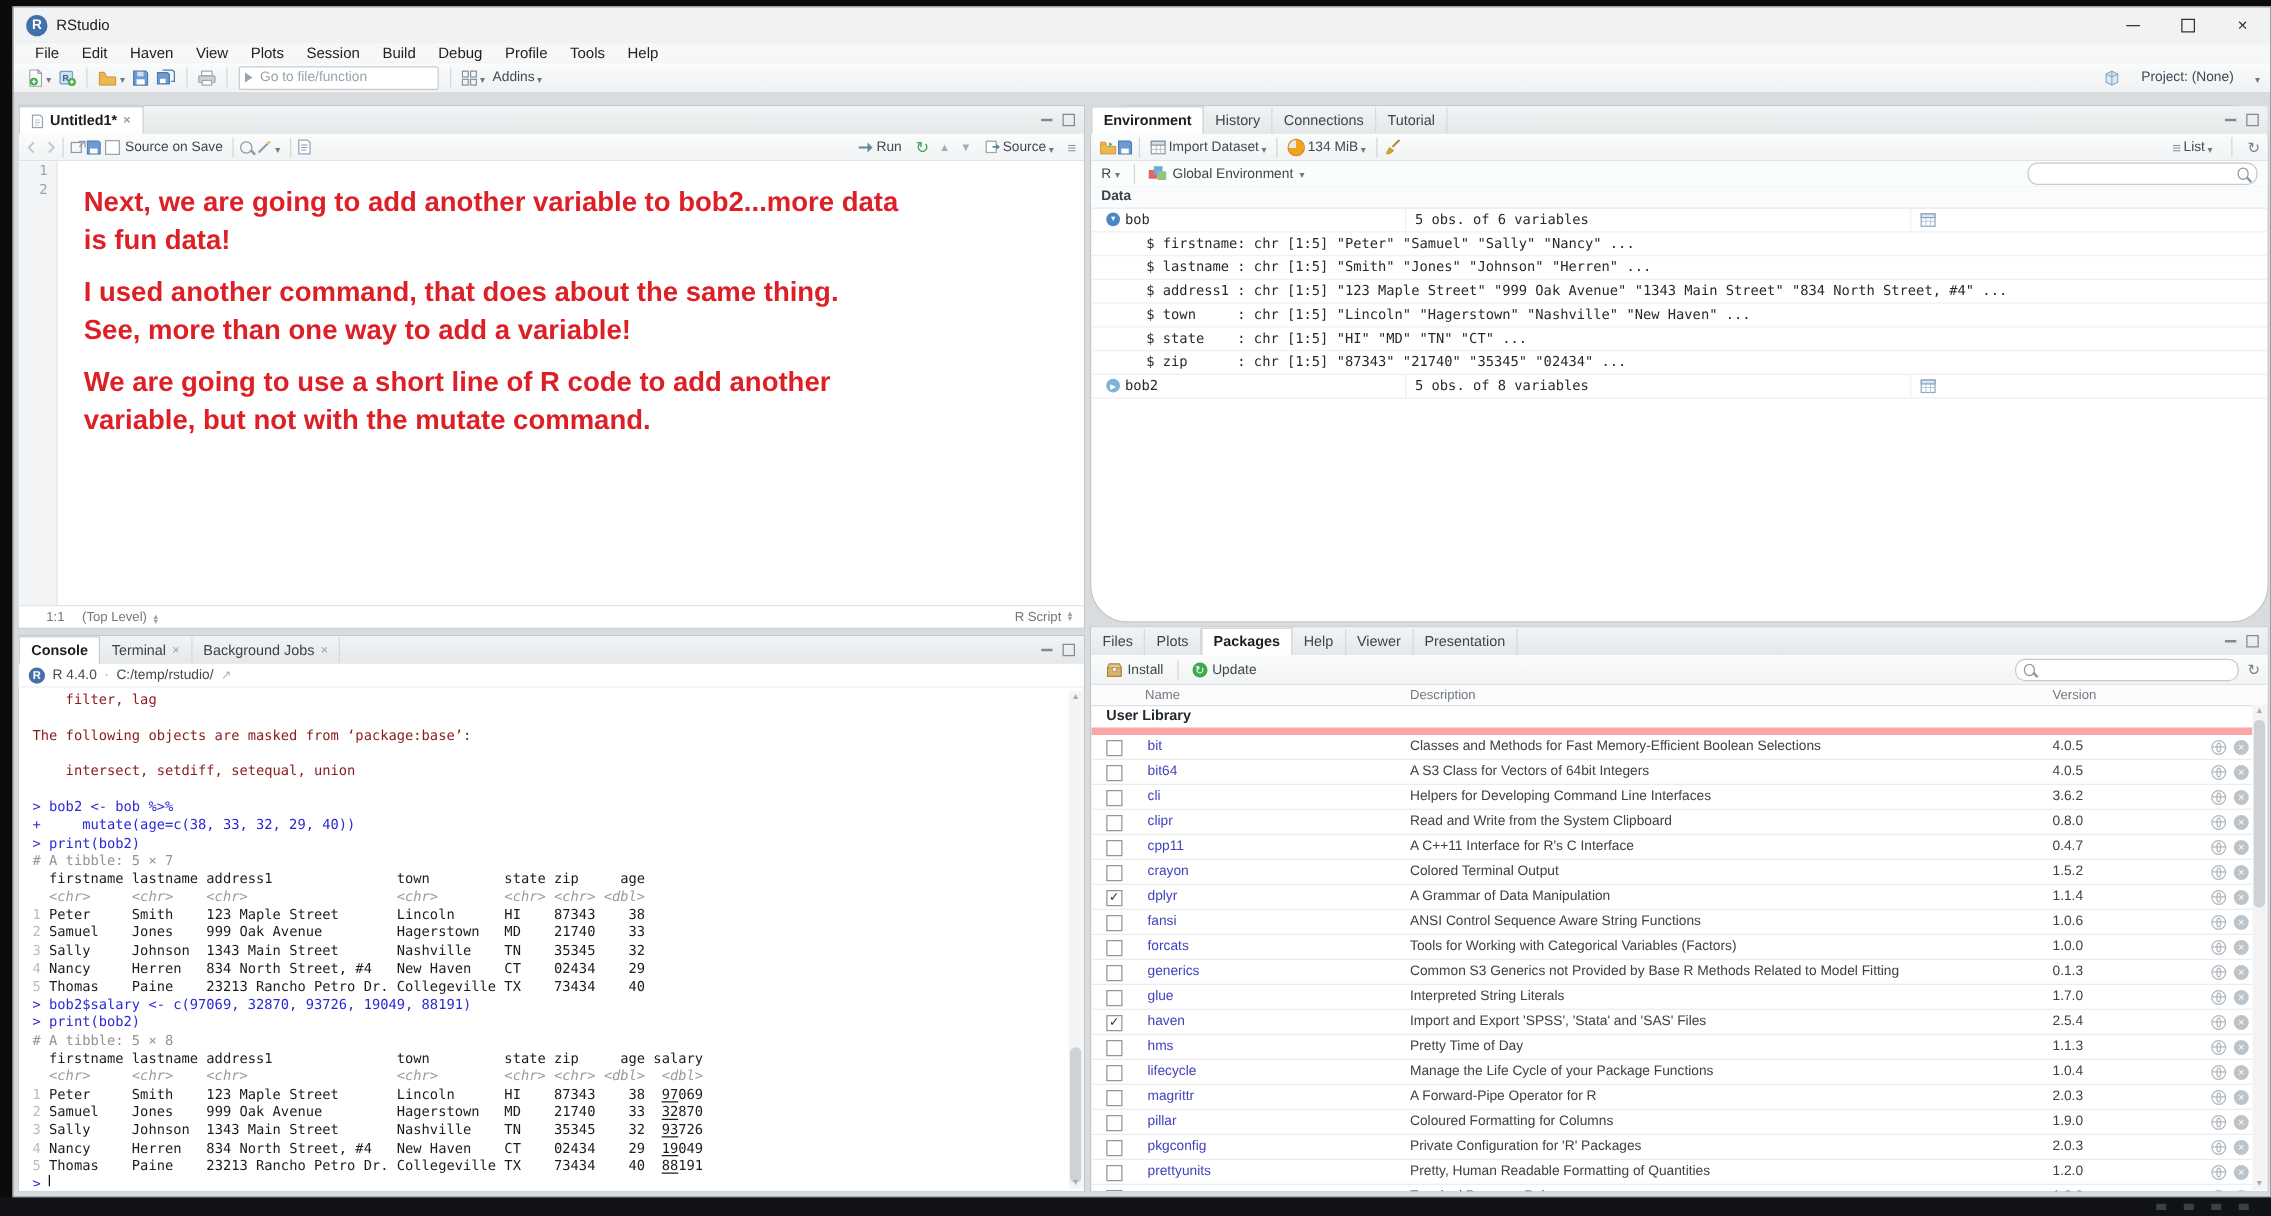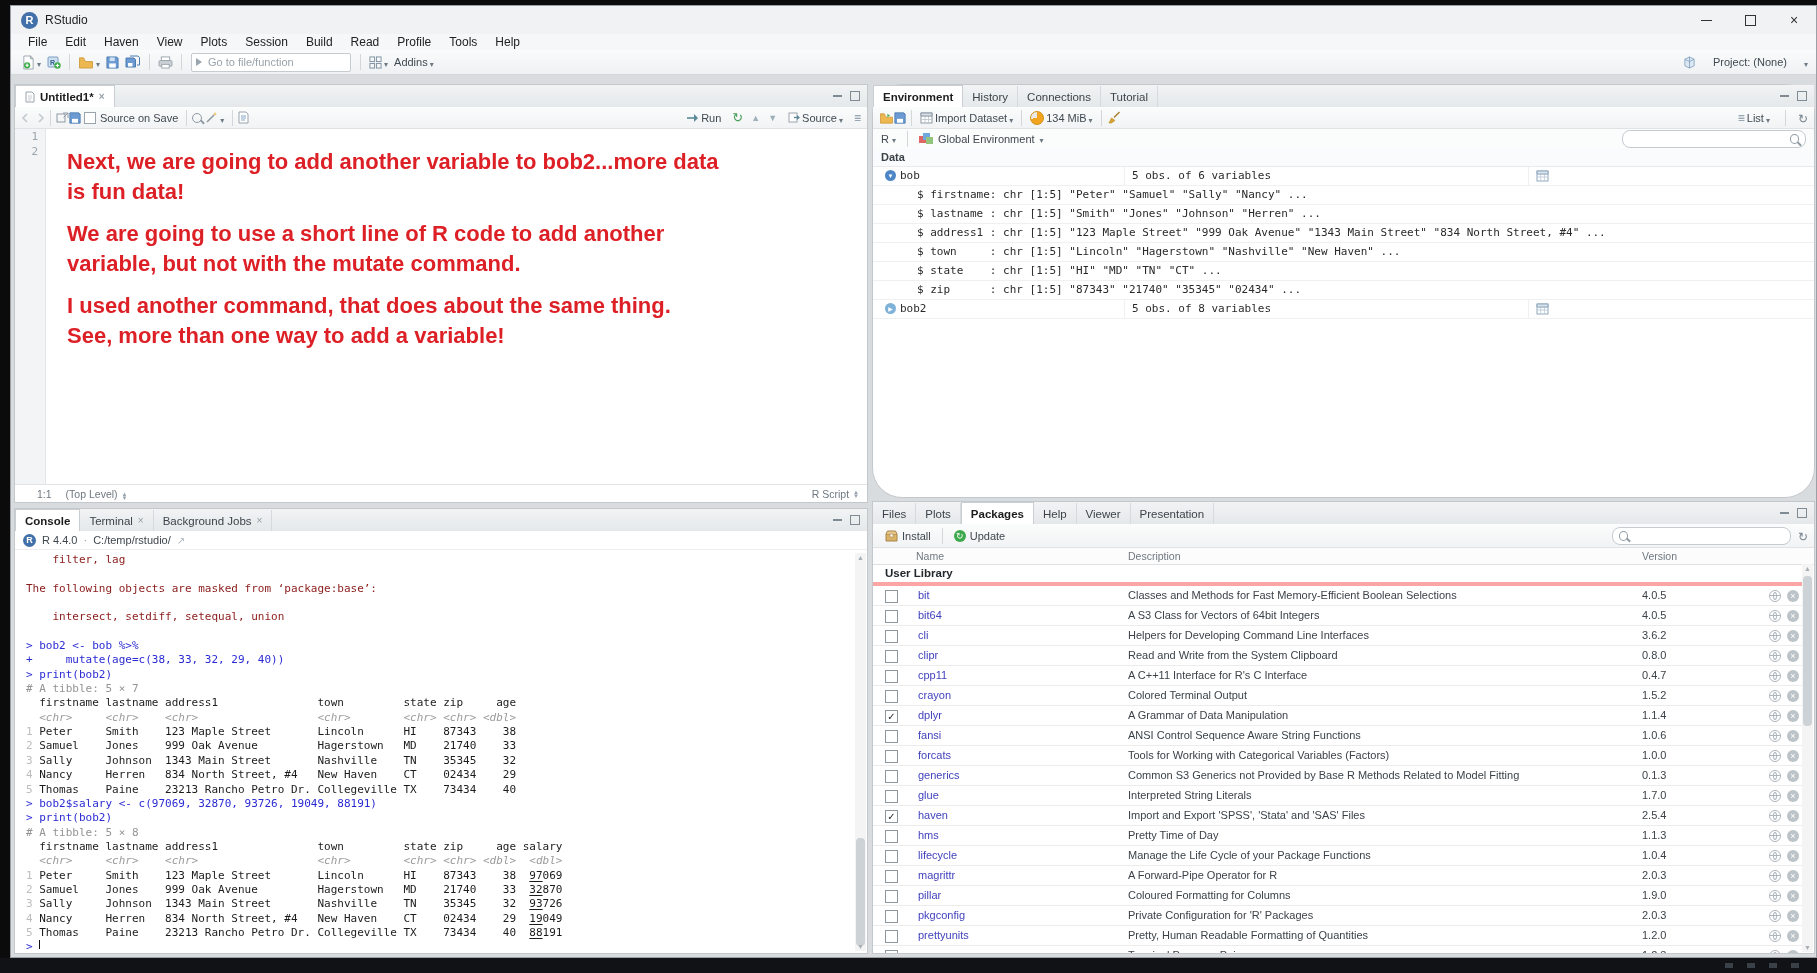--- a/index.html
+++ b/index.html
@@ -95,21 +95,21 @@
   .env-field-text{left:44px;}
   .env-vline{position:absolute;top:0;bottom:0;width:1px;background:#eef0f1;}
   .sheet-ic{position:absolute;left:663px;top:3px;}
   
   #pkg-pane{left:861px;top:495px;width:943px;height:453px;}
   .pkg-toolbar{top:22px;height:24px;}
   .chipbtn{display:inline-flex;align-items:center;gap:4px;padding:2px 6px;border-radius:2px;font-size:11px;color:#3f474e;}
   .colheader{position:absolute;left:0;right:0;top:46px;height:16px;background:#fcfcfd;border-bottom:1px solid #dde1e4;}
   .colheader span{position:absolute;top:0;font-size:10.5px;color:#6f7880;line-height:16px;}
   #pkg-list{position:absolute;left:0;right:12px;top:62px;bottom:0;overflow:hidden;}
-  .pkg-sec{height:18px;line-height:18px;font-size:11.5px;font-weight:700;color:#23282d;padding-left:12px;border-bottom:4px solid #fca5a5;}
+  .pkg-sec{height:18px;line-height:18px;font-size:11.5px;font-weight:700;color:#23282d;padding-left:12px;border-bottom:6px solid #fca5a5;}
   .pkg-row{position:relative;height:19px;border-bottom:1px solid #ececec;}
   .cb{position:absolute;left:12px;top:3.5px;width:11px;height:11px;border:1px solid #8f979e;background:#fff;
       font-size:10px;line-height:11px;text-align:center;color:#24292e;}
   .cb.checked::before{content:"✓";}
   .pkg-name{position:absolute;left:45px;top:0;line-height:19px;font-size:11px;color:#4242bd;text-decoration:none;}
   .pkg-desc{position:absolute;left:255px;top:0;line-height:19px;font-size:11px;color:#3c4248;white-space:nowrap;}
   .pkg-ver{position:absolute;left:769px;top:0;line-height:19px;font-size:11px;color:#3c4248;}
   .rowic{position:absolute;top:3.5px;width:12px;height:12px;border-radius:50%;}
   .ic-globe{left:896px;border:1px solid #aeb6bd;box-sizing:border-box;position:absolute;}
   .ic-globe::before{content:"";position:absolute;left:0;right:0;top:4.5px;height:1px;background:#aeb6bd;}
@@ -143,21 +143,21 @@
   </div>
 
   <div class="menubar">
         <span class="menu-item">File</span>
         <span class="menu-item">Edit</span>
         <span class="menu-item">Haven</span>
         <span class="menu-item">View</span>
         <span class="menu-item">Plots</span>
         <span class="menu-item">Session</span>
         <span class="menu-item">Build</span>
-        <span class="menu-item">Read</span>
+        <span class="menu-item">Debug</span>
         <span class="menu-item">Profile</span>
         <span class="menu-item">Tools</span>
         <span class="menu-item">Help</span>
       </div>
 
   <div class="maintoolbar">
     <span class="tbtn">
       <svg width="13" height="15" viewBox="0 0 14 16">
             <path d="M2 1h7l3 3v11H2z" fill="#fff" stroke="#9aa4ad"></path>
             <path d="M9 1l3 3H9z" fill="#dfe4e8" stroke="#9aa4ad"></path>
@@ -304,23 +304,23 @@
         </span>
         <span style="color:#7d8fa0;font-size:12px;">≡</span>
       </span>
     </div>
     <div id="src-editor">
       <div class="gutter">
         <div class="lnum">1</div>
         <div class="lnum">2</div>
       </div>
       <div class="annotation" style="color: rgb(221, 31, 38);"><p>Next, we are going to add another variable to bob2...more data
-is fun data!</p><p>We are going to use a short line of R code to add another
-variable, but not with the mutate command.</p><p>I used another command, that does about the same thing.
-See, more than one way to add a variable!</p></div>
+is fun data!</p><p>I used another command, that does about the same thing.
+See, more than one way to add a variable!</p><p>We are going to use a short line of R code to add another
+variable, but not with the mutate command.</p></div>
     </div>
     <div class="srcstatus">
       <span style="margin-left:14px;">1:1</span>
       <span style="display:inline-flex;align-items:flex-end;gap:4px;">
         <span>(Top Level)</span>
         <span class="updown">
               <span>▲</span>
               <span>▼</span>
             </span>
       </span>

